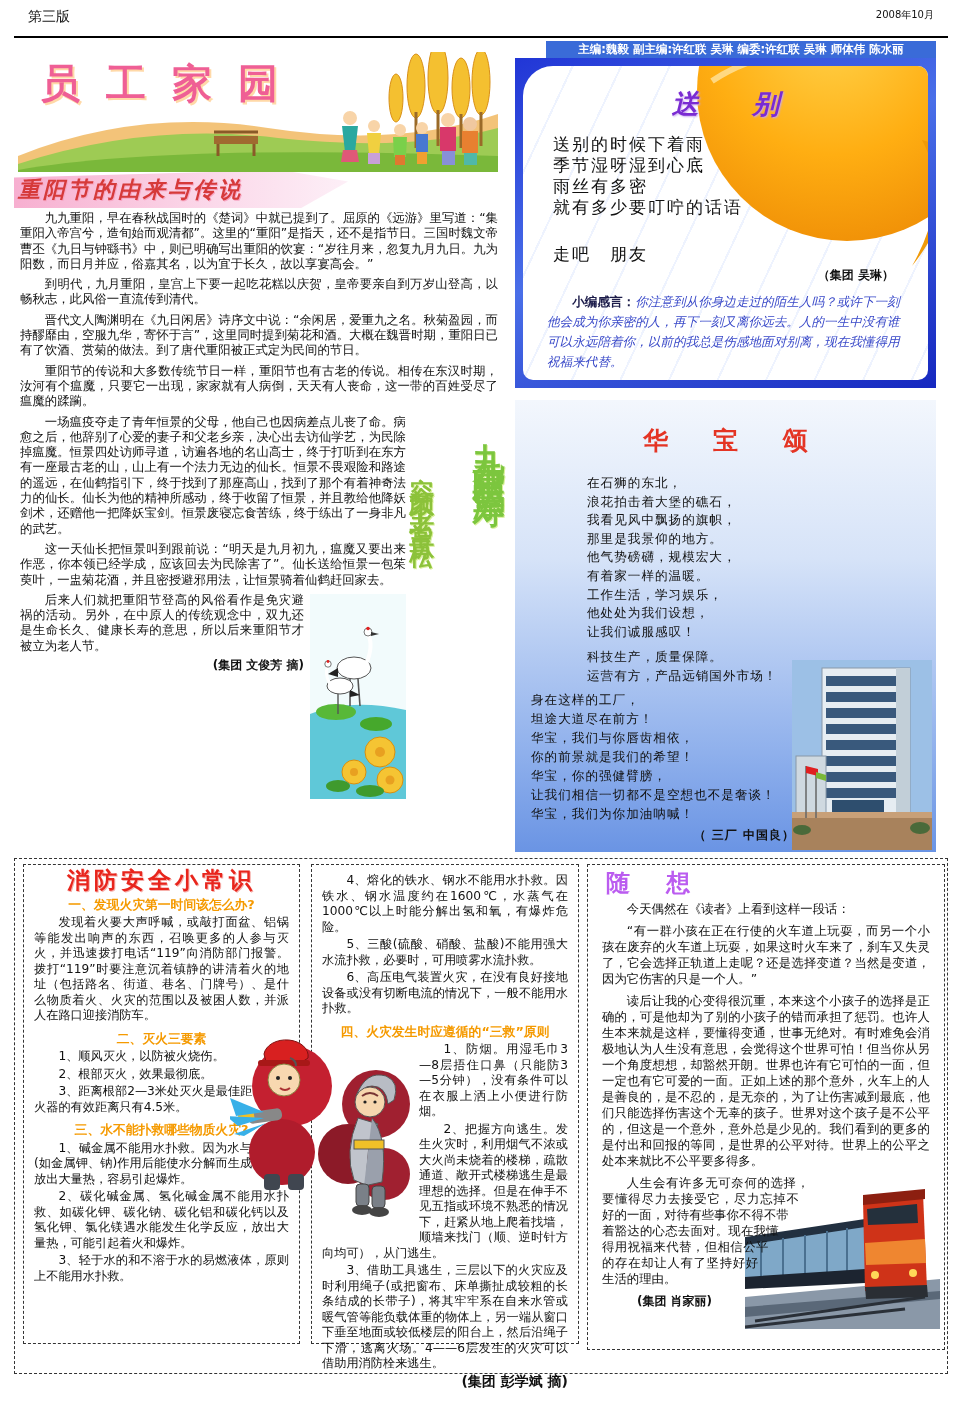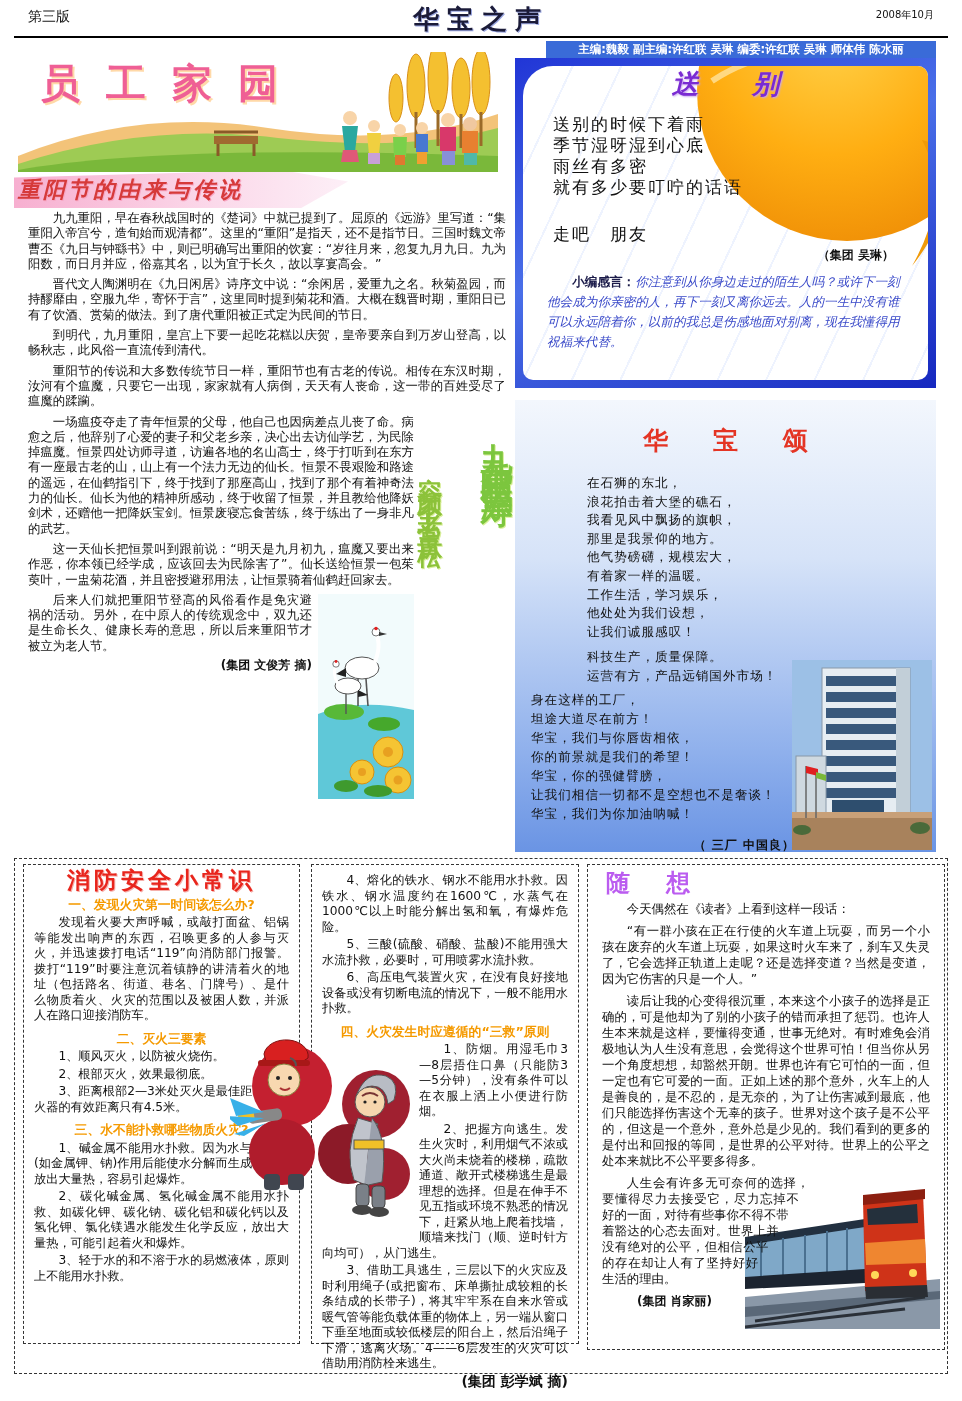--- a/index.html
+++ b/index.html
@@ -24,58 +24,58 @@
                 text-shadow:2px 2px 0 #ffd9a8,-1px -1px 0 #fff;}
 
   
   .arrow-wrap{left:14px;top:170px;width:334px;height:38px;}
   .arrow-bg{position:absolute;inset:0;background:linear-gradient(90deg,#f7afd0,#fbd9ea 60%,#fdeff7);
             clip-path:polygon(0 20%,80% 0,100% 30%,86% 100%,0 100%);}
   .arrow-text{position:absolute;left:4px;top:5px;font-size:22px;font-weight:bold;color:#d63a3a;
               letter-spacing:3px;text-shadow:1px 1px 0 #f7a7c4;font-style:italic;}
 
   
-  .article{left:28px;top:210px;width:478px;font-size:12.4px;line-height:15.3px;
+  .article{left:20px;top:210px;width:478px;font-size:12.4px;line-height:15.3px;
            text-align:justify;}
   .article p{margin:0 0 5px;text-indent:2em;}
   .couplet-float{float:right;width:84px;height:385px;margin:4px 0 2px 8px;position:relative;}
   .coup{writing-mode:vertical-rl;font-weight:bold;font-family:"DejaVu Serif",serif;
         color:#7cc63e;text-shadow:1px 1px 0 #d9ef9a;position:absolute;}
   .coup-r{right:2px;top:0;font-size:32px;letter-spacing:9px;}
   .coup-l{left:0;top:40px;font-size:25px;letter-spacing:11px;color:#8cc23a;}
   .crane-float{float:right;width:96px;height:205px;margin:2px 0 0 6px;}
   .art-attrib{text-align:right;font-weight:bold;font-size:12px;}
 
   
   .songbie{left:515px;top:58px;width:421px;height:330px;
            background:linear-gradient(155deg,#2136d6,#4a6fe8 45%,#1527bf);}
   .songbie-inner{position:absolute;inset:8px;background:
      repeating-linear-gradient(115deg,rgba(150,180,250,.16) 0 2px,rgba(255,255,255,0) 2px 44px),#fff;
      border-radius:30px 10px 10px 10px;overflow:hidden;}
   .umbrella{position:absolute;right:-24px;top:-30px;}
-  .songbie-title{position:relative;text-align:center;font-size:27px;font-weight:bold;
+  .songbie-title{position:relative;margin-top:20px;text-align:center;font-size:27px;font-weight:bold;
      color:#7a2bd2;letter-spacing:22px;text-indent:22px;font-style:italic;text-shadow:1px 1px 2px #c9a7ef;}
   .songbie-cols{position:relative;display:flex;padding:12px 12px 0 30px;gap:36px;font-size:17px;
      letter-spacing:2px;line-height:21px;}
   .songbie-cols .lcol div:last-child{margin-top:26px;}
   .songbie-attrib{position:relative;text-align:right;padding-right:34px;font-weight:bold;font-size:12px;margin-top:2px;}
   .songbie-note{position:relative;padding:8px 24px 0 24px;font-size:12.6px;line-height:20px;
      color:#3848c8;text-indent:2em;font-style:italic;}
   .note-label{font-weight:bold;color:#1c1c4a;font-style:normal;}
 
   
   .huabao{left:515px;top:400px;width:421px;height:452px;
      background:linear-gradient(#f3f7fd,#d6e3f8 35%,#8fb0ec 78%,#6a94e4);overflow:hidden;}
   .huabao-title{padding-top:24px;text-align:center;font-size:25px;font-weight:bold;color:#e43424;
      letter-spacing:18px;text-indent:18px;}
   .stanza{position:absolute;font-size:12.6px;letter-spacing:1px;}
   .stanza1{left:72px;top:74px;line-height:18.6px;}
   .stanza2{left:72px;top:248px;line-height:18.6px;}
   .stanza3{left:16px;top:290px;line-height:19px;width:264px;}
-  .hb-attrib{text-align:right;font-weight:bold;font-size:12px;margin-top:13px;}
+  .hb-attrib{text-align:right;font-weight:bold;font-size:12px;margin-top:3px;}
   .building{position:absolute;right:4px;bottom:2px;}
 
   
   .bottom-outer{left:14px;top:858px;width:934px;height:516px;border:1.5px dashed #333;box-sizing:border-box;}
   .fbox{position:absolute;border:1.5px dashed #333;box-sizing:border-box;background:#fff;}
   .box1{left:8px;top:5px;width:277px;height:480px;padding:6px 10px;font-size:12.2px;line-height:15.5px;text-align:justify;}
   .box2{left:296px;top:5px;width:268px;height:480px;padding:8px 10px;font-size:12.2px;line-height:15.5px;text-align:justify;}
   .box3{left:572px;top:5px;width:358px;height:486px;padding:8px 14px;font-size:12.4px;line-height:16px;text-align:justify;overflow:hidden;}
   .fire-title{text-align:center;font-size:23px;font-weight:bold;color:#e8251c;letter-spacing:4px;
      margin:2px 0 8px;text-shadow:1px 1px 0 #f6b0ab;}
@@ -89,21 +89,20 @@
      shape-outside:polygon(42% 0,100% 30%,100% 100%,0 100%,0 82%);}
   .sx-attrib{width:150px;text-align:center;font-weight:bold;font-size:12px;margin:2px 0 0 8px;}
   .firemanA{left:230px;top:1024px;z-index:6;}
 </style>
 </head>
 <body>
 
 <div class="page">
 
   <div class="abs edition">第三版</div>
-  <div class="abs masthead">华宝之声</div>
   <div class="abs pdate">2008年10月</div>
   <div class="abs rule"></div>
   <div class="abs editorbar">主编:魏毅 副主编:许红联 吴琳 编委:许红联 吴琳 师体伟 陈水丽</div>
 
   <div class="abs arrow-wrap">
     <div class="arrow-bg"></div>
     <div class="arrow-text">重阳节的由来与传说</div>
   </div>
 
   <div class="abs banner">
@@ -163,22 +162,22 @@
             <rect x="444" y="79" width="16" height="22" fill="#e88030"></rect>
             <rect x="446" y="101" width="13" height="12" fill="#50b8a8"></rect>
           </g>
       </g>
     </svg>
     <div class="banner-title">员工家园</div>
   </div>
 
   <div class="abs article">
     <p>九九重阳，早在春秋战国时的《楚词》中就已提到了。屈原的《远游》里写道：“集重阳入帝宫兮，造旬始而观清都”。这里的“重阳”是指天，还不是指节日。三国时魏文帝曹丕《九日与钟繇书》中，则已明确写出重阳的饮宴：“岁往月来，忽复九月九日。九为阳数，而日月并应，俗嘉其名，以为宜于长久，故以享宴高会。”</p>
+    <p>到明代，九月重阳，皇宫上下要一起吃花糕以庆贺，皇帝要亲自到万岁山登高，以畅秋志，此风俗一直流传到清代。</p>
     <p>晋代文人陶渊明在《九日闲居》诗序文中说：“余闲居，爱重九之名。秋菊盈园，而持醪靡由，空服九华，寄怀于言”，这里同时提到菊花和酒。大概在魏晋时期，重阳日已有了饮酒、赏菊的做法。到了唐代重阳被正式定为民间的节日。</p>
-    <p>到明代，九月重阳，皇宫上下要一起吃花糕以庆贺，皇帝要亲自到万岁山登高，以畅秋志，此风俗一直流传到清代。</p>
     <p>重阳节的传说和大多数传统节日一样，重阳节也有古老的传说。相传在东汉时期，汝河有个瘟魔，只要它一出现，家家就有人病倒，天天有人丧命，这一带的百姓受尽了瘟魔的蹂躏。</p>
 
     <div class="couplet-float">
       <span class="coup coup-r">九九重阳鹤添寿</span>
       <span class="coup coup-l">容颜不老常青松</span>
     </div>
 
     <p>一场瘟疫夺走了青年恒景的父母，他自己也因病差点儿丧了命。病愈之后，他辞别了心爱的妻子和父老乡亲，决心出去访仙学艺，为民除掉瘟魔。恒景四处访师寻道，访遍各地的名山高士，终于打听到在东方有一座最古老的山，山上有一个法力无边的仙长。恒景不畏艰险和路途的遥远，在仙鹤指引下，终于找到了那座高山，找到了那个有着神奇法力的仙长。仙长为他的精神所感动，终于收留了恒景，并且教给他降妖剑术，还赠他一把降妖宝剑。恒景废寝忘食苦练，终于练出了一身非凡的武艺。</p>
     <p>这一天仙长把恒景叫到跟前说：“明天是九月初九，瘟魔又要出来作恶，你本领已经学成，应该回去为民除害了”。仙长送给恒景一包茱萸叶，一盅菊花酒，并且密授避邪用法，让恒景骑着仙鹤赶回家去。</p>
 
@@ -389,21 +388,21 @@
             <path d="M118,20 L178,14 L182,110 L120,112 Z" fill="#cf3318"></path>
             <path d="M122,30 L172,25 L173,44 L123,46 Z" fill="#24303c"></path>
             <path d="M120,64 L180,60 L181,84 L121,86 Z" fill="#ef8630"></path>
             <path d="M118,16 L180,10 L180,20 L118,26 Z" fill="#8c1f10"></path>
             <circle cx="130" cy="96" r="4" fill="#ffd858"></circle>
             <circle cx="168" cy="94" r="4" fill="#ffd858"></circle>
             <path d="M120,108 L182,106 L183,118 L121,120 Z" fill="#2a2e34"></path>
           </g>
         </svg>
       </div>
-      <p>人生会有许多无可奈何的选择，要懂得尽力去接受它，尽力忘掉不好的一面，对待有些事你不得不带着豁达的心态去面对。世界上并没有绝对的公平，但相信公平的存在却让人有了坚持好好生活的理由。</p>
+      <p>人生会有许多无可奈何的选择，要懂得尽力去接受它，尽力忘掉不好的一面，对待有些事你不得不带着豁达的心态去面对。现在我懂得用祝福来代替，但相信公平的存在却让人有了坚持好好生活的理由。</p>
       <div class="sx-attrib">(集团 肖家丽)</div>
     </div>
   </div>
 
   <div class="abs firemanA">
     <svg width="102" height="172" viewBox="0 0 102 172">
       <circle cx="62" cy="62" r="40" fill="#c42030"></circle>
       <circle cx="52" cy="128" r="33" fill="#b01c2c"></circle>
       <path d="M34,30 a22,16 0 0 1 44,4 l-6,4 h-36 Z" fill="#d82020" stroke="#801010"></path>
       <rect x="28" y="36" width="52" height="6" rx="3" fill="#a81818"></rect>

